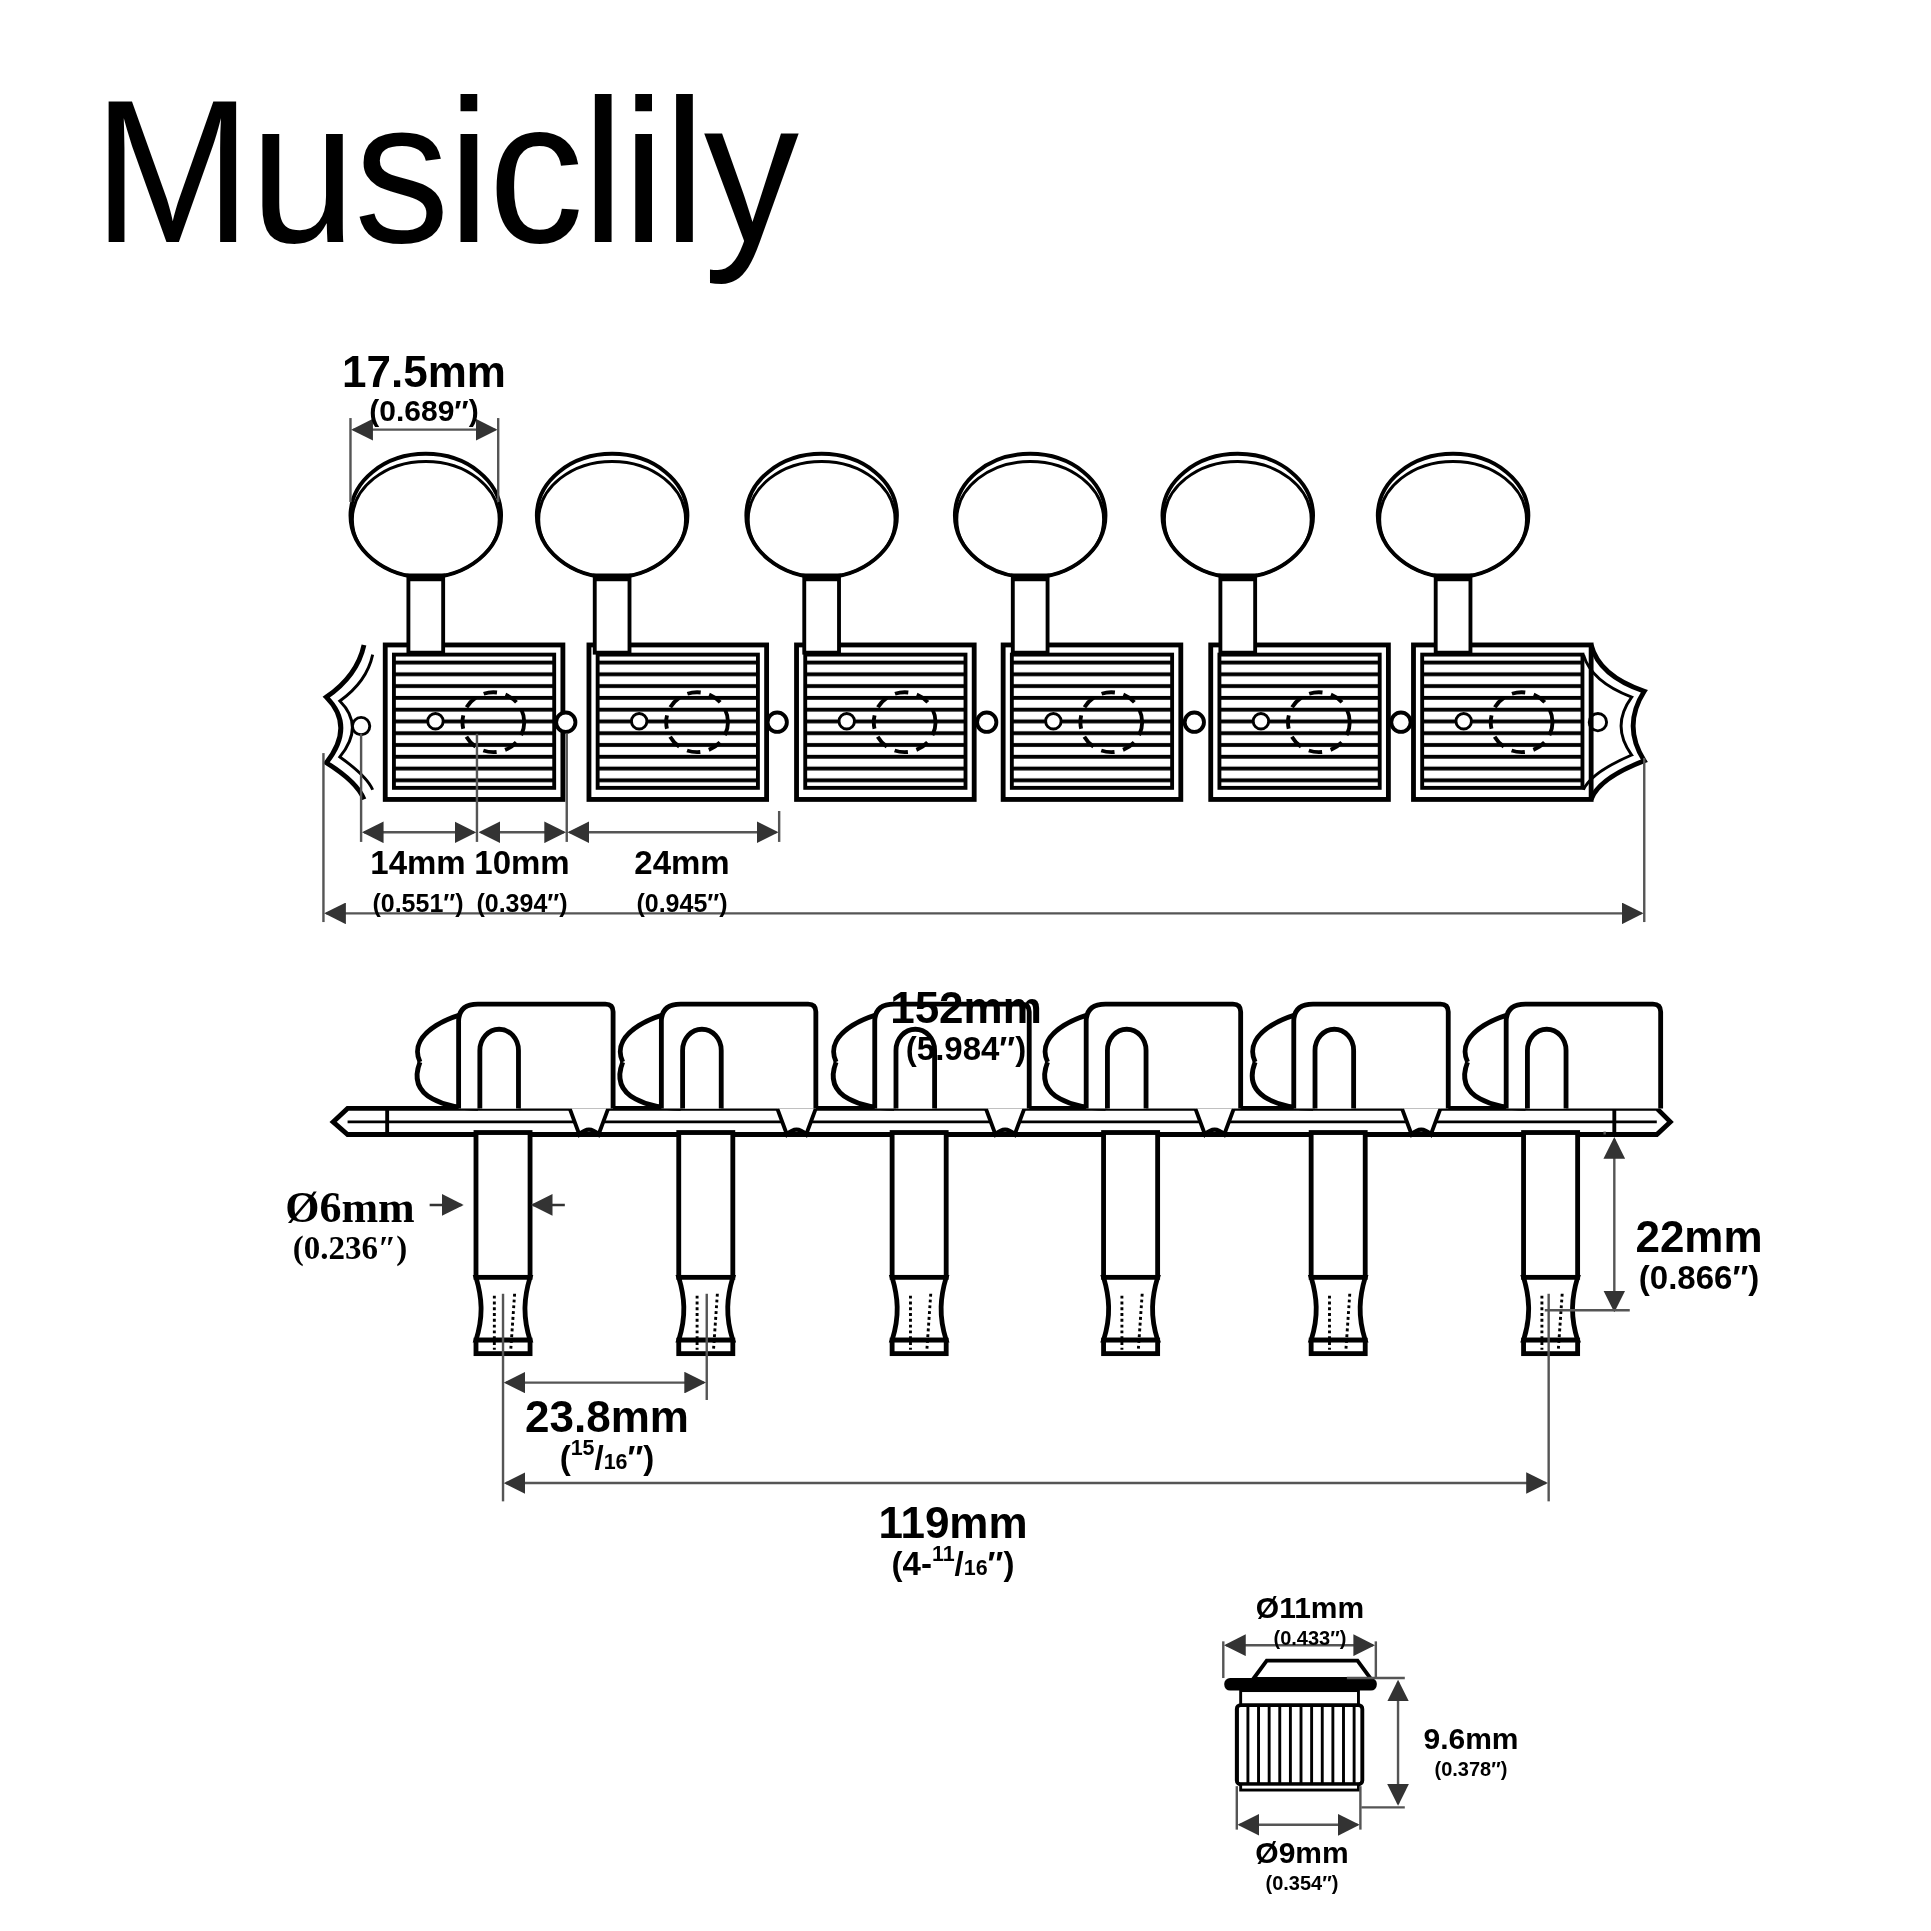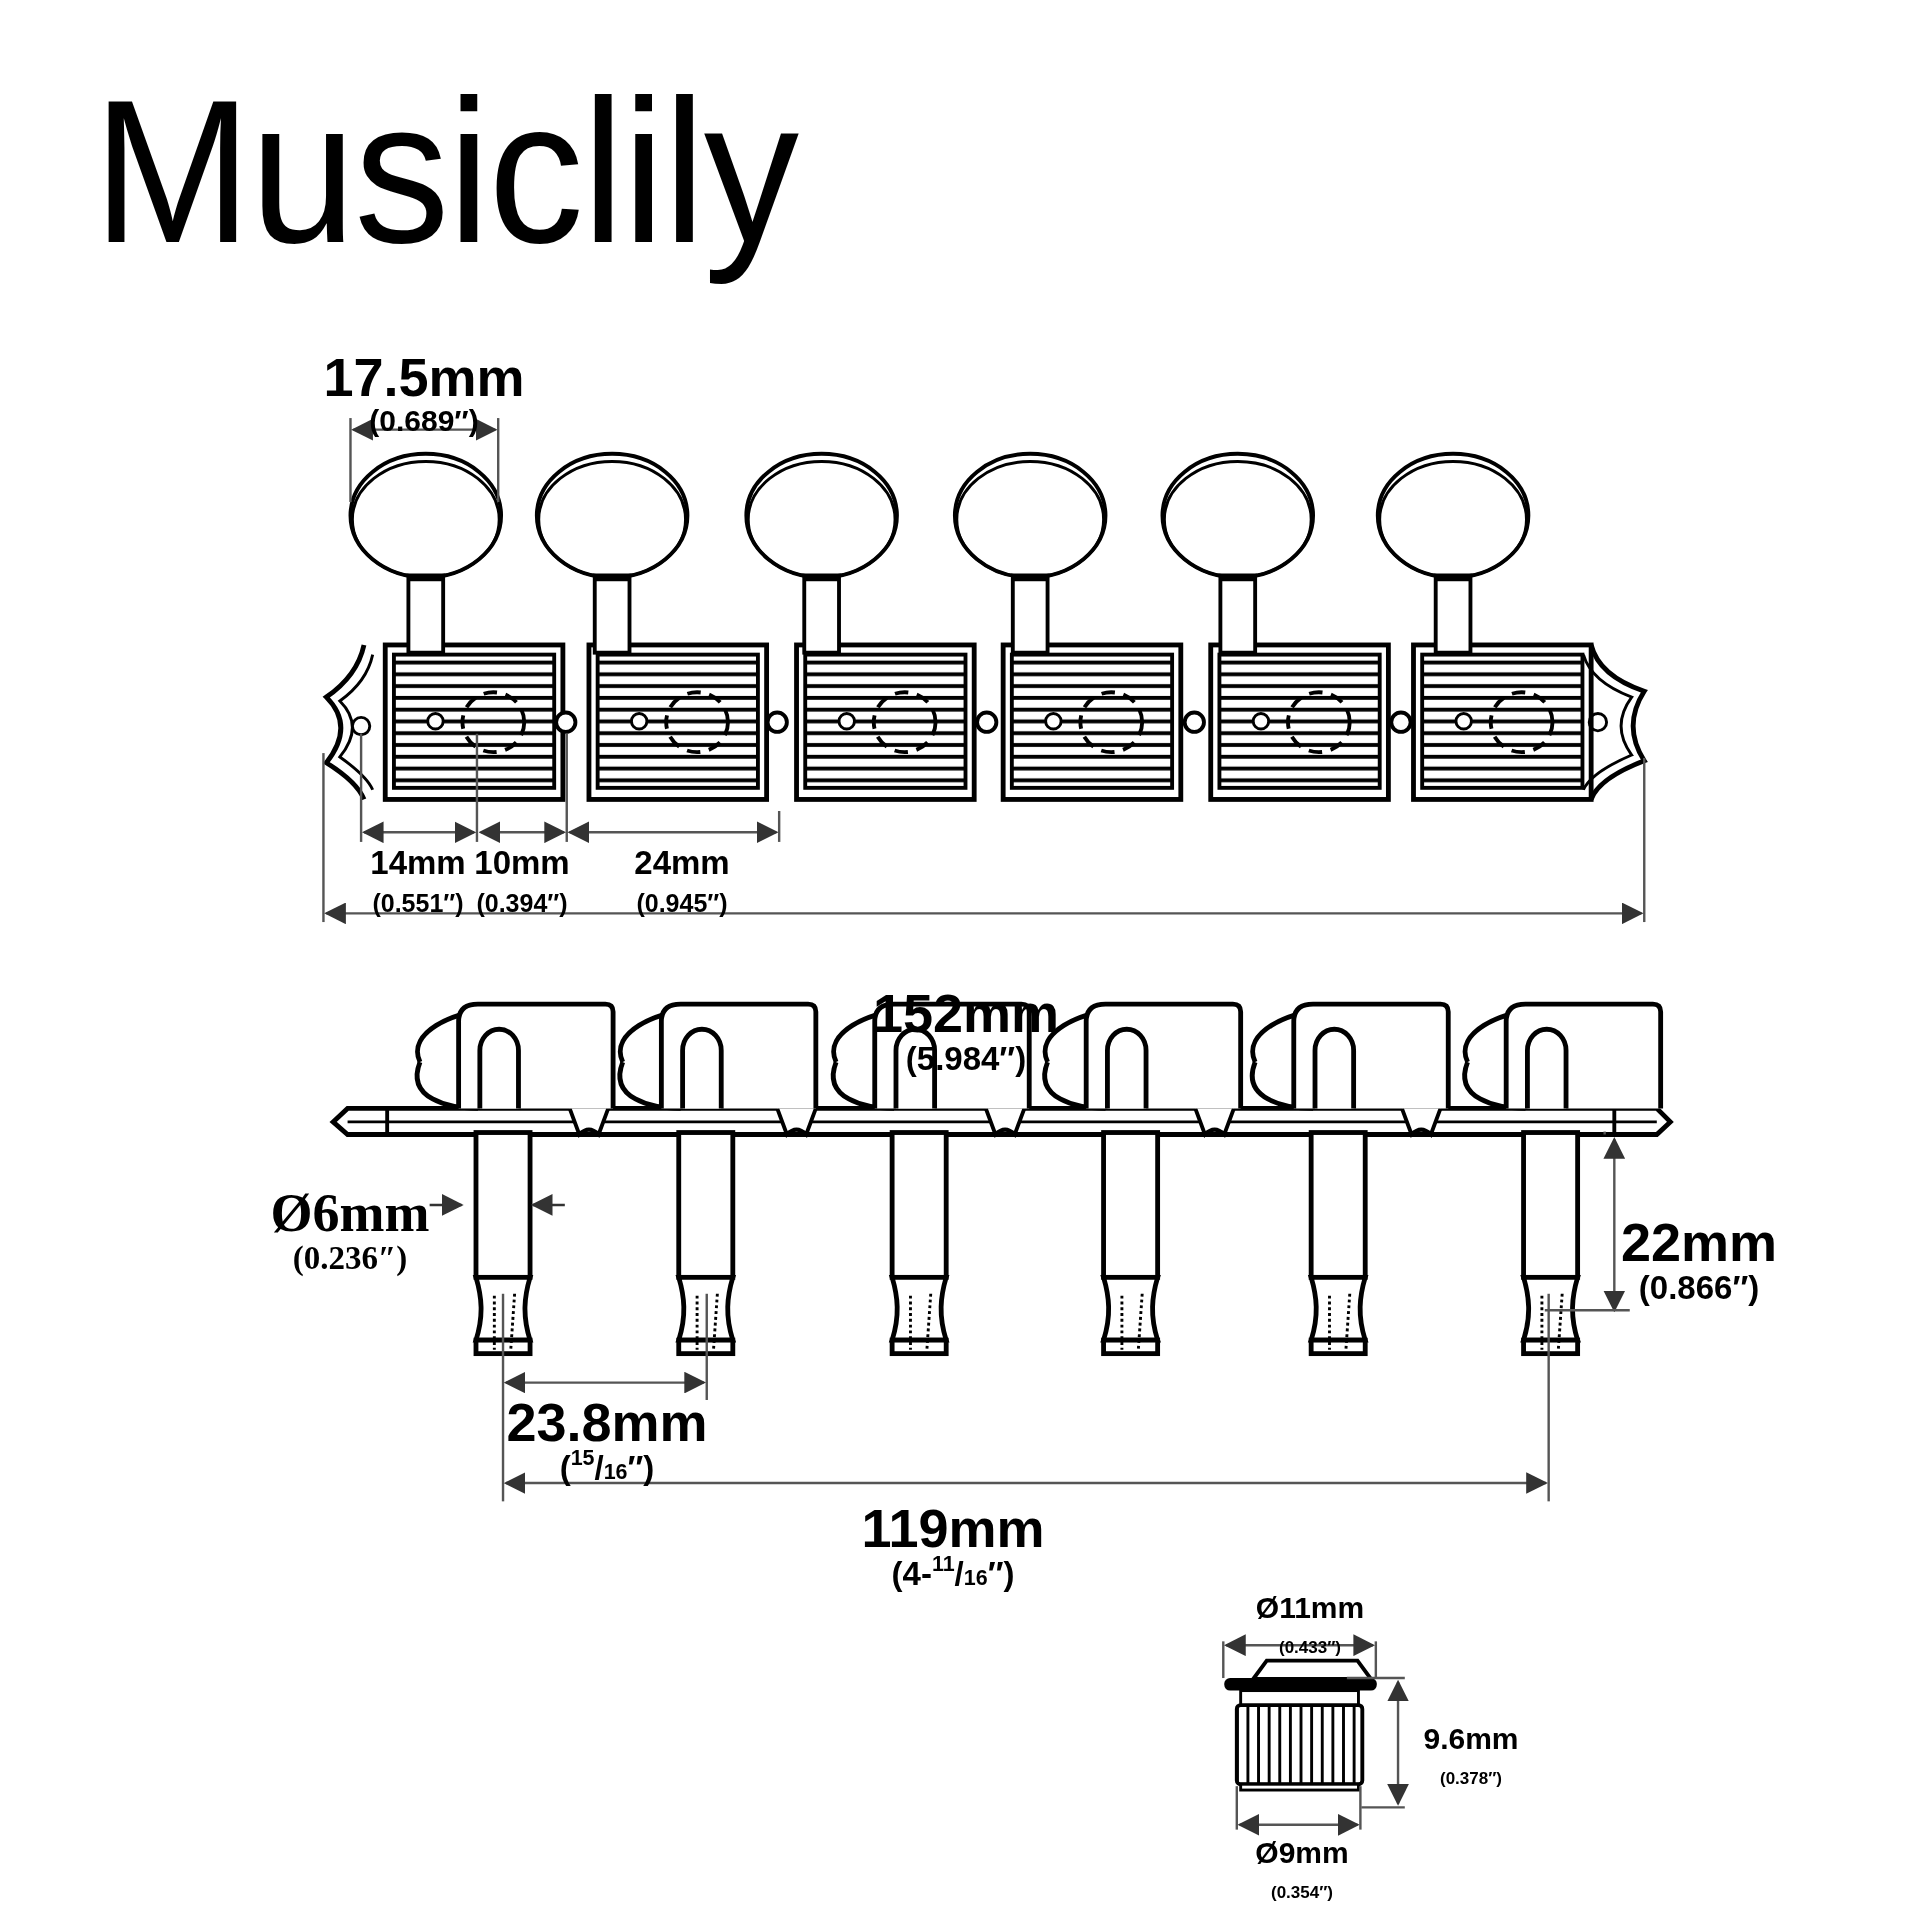--- a/index.html
+++ b/index.html
@@ -2,26 +2,26 @@
 <html><head>
 <meta charset="utf-8">
 <style>
   html, body { margin: 0; padding: 0; background: #ffffff; }
   body { width: 1931px; height: 1931px; position: relative; overflow: hidden; font-family: "Liberation Sans", sans-serif; color: #000; }
   #canvas { position: absolute; left: 0; top: 0; width: 1931px; height: 1931px; }
   .title { position: absolute; left: 93px; top: 68px; font-family: "Liberation Sans", sans-serif; font-size: 205px; font-weight: 400; letter-spacing: -1.9px; line-height: 1; transform: scaleX(0.93); transform-origin: left top; }
   .lbl { position: absolute; text-align: center; font-family: "Liberation Sans", sans-serif; font-weight: 700; line-height: 1; white-space: nowrap; transform: translateX(-50%); }
   .lbl .mm { display: block; }
   .lbl .in { display: block; }
-  .big .mm { font-size: 54px; }
+  .big .mm { font-size: 44px; }
   .big .in { font-size: 33px; margin-top: 1.9px; }
   .mid .mm { font-size: 33px; }
   .mid .in { font-size: 25px; margin-top: 12px; }
   .sm .mm { font-size: 30px; }
-  .sm .in { font-size: 17px; margin-top: 16px; }
+  .sm .in { font-size: 20px; margin-top: 5px; }
   sup, sub { font-size: 0.65em; line-height: 0; }
   sup { vertical-align: 0.65em; }
   sub { vertical-align: 0; }
 </style>
 </head>
 <body>
 
 <div class="title">Musiclily</div>
 
 <svg id="canvas" viewBox="0 0 2000 2000" xmlns="http://www.w3.org/2000/svg">

